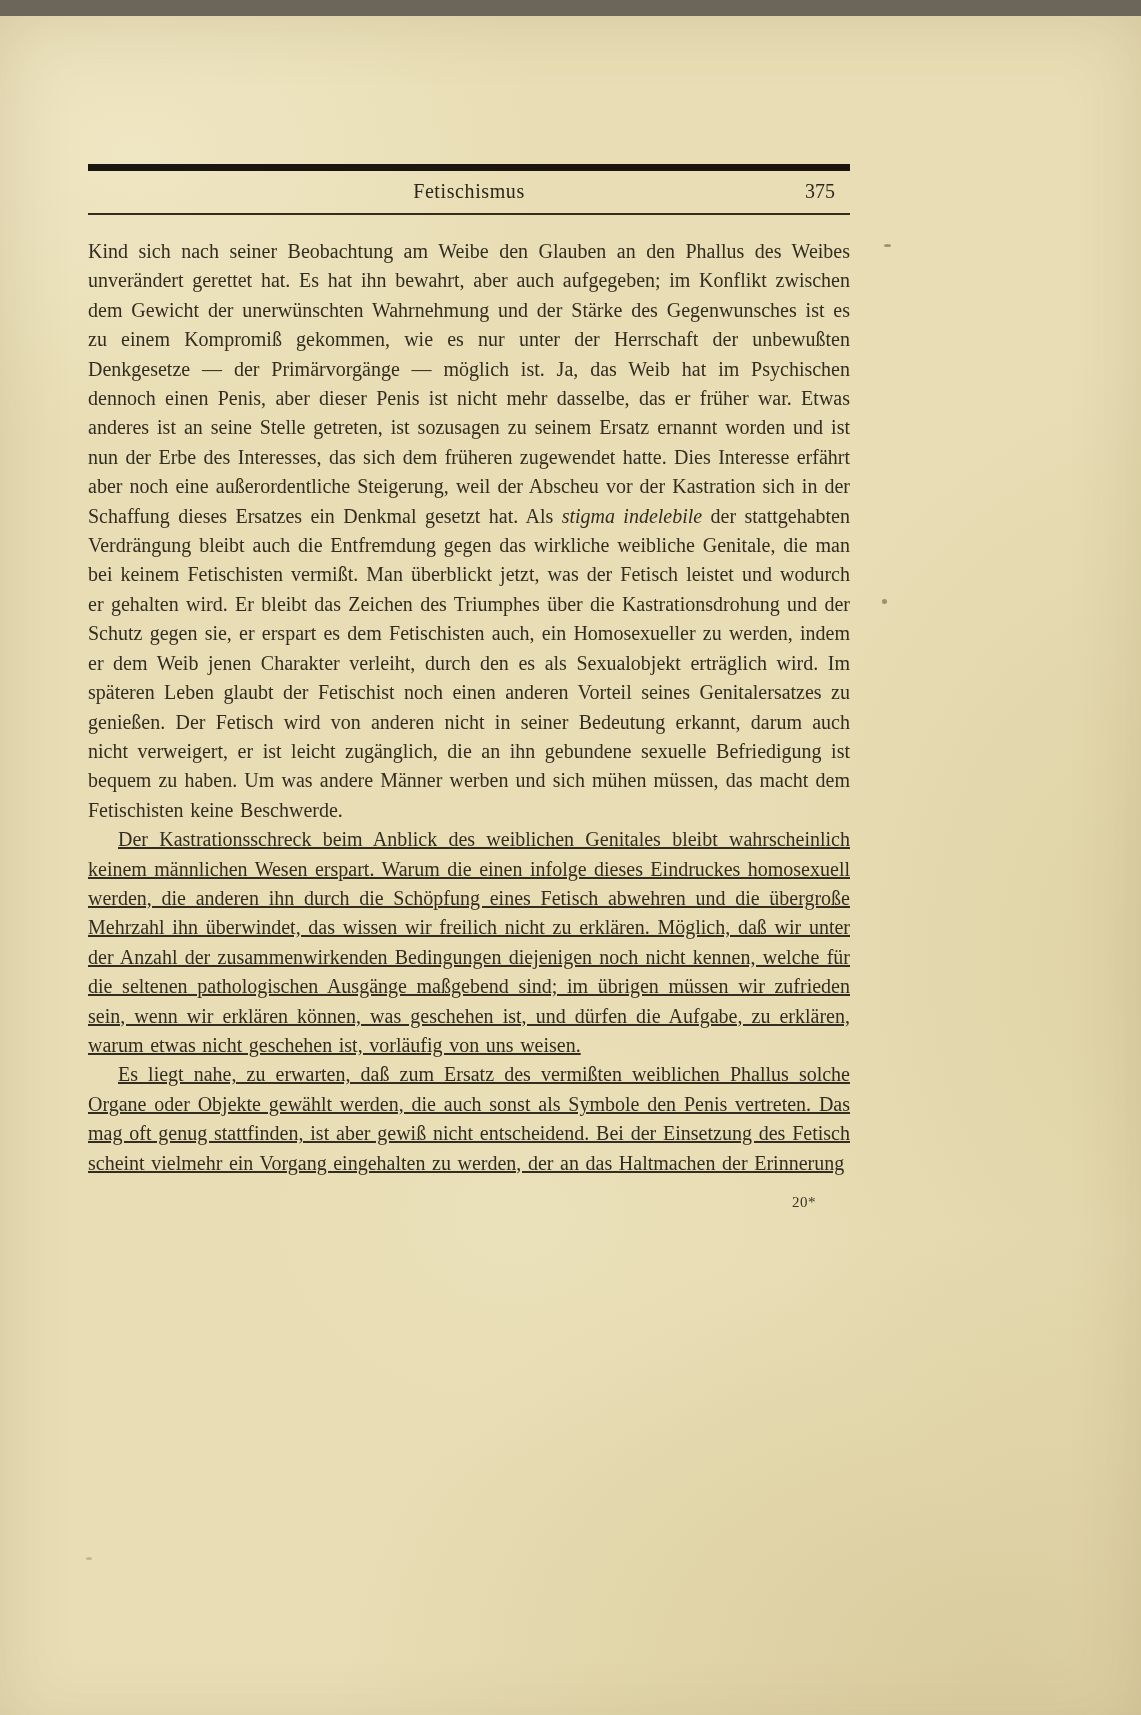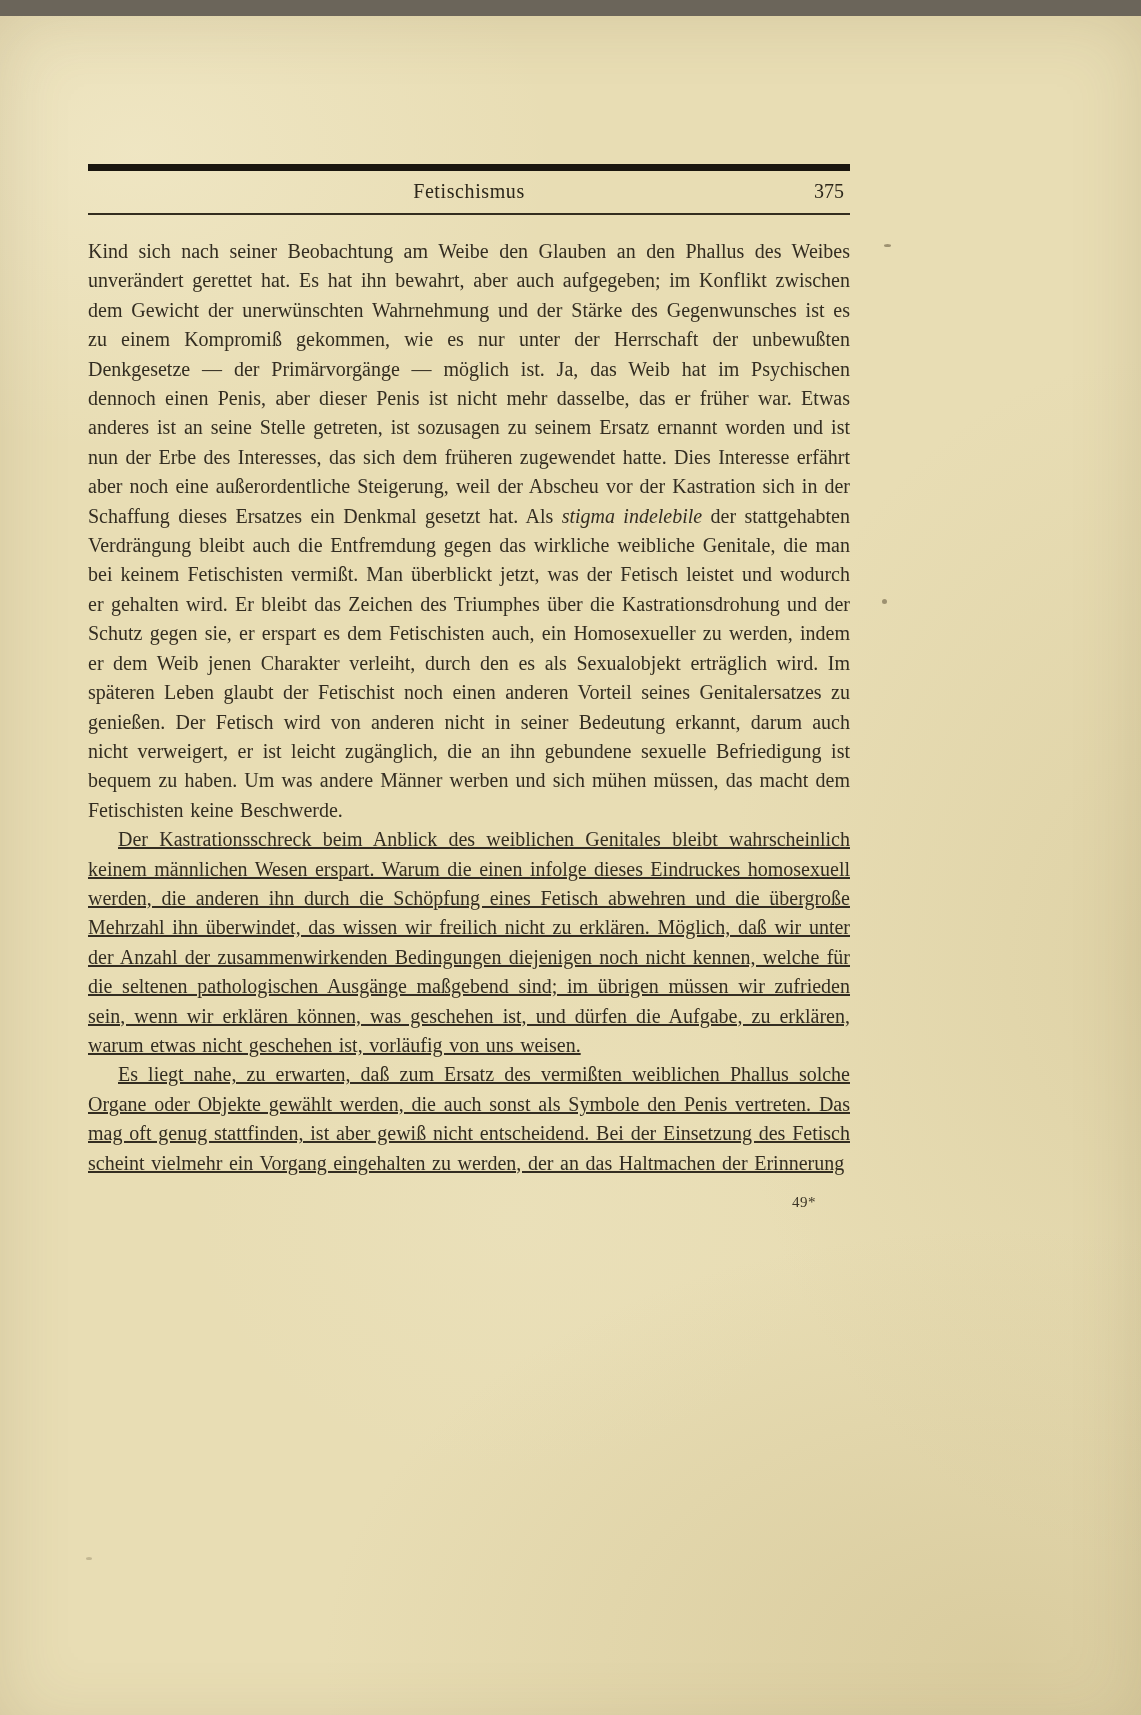--- a/index.html
+++ b/index.html
@@ -40,21 +40,21 @@
     font-size: 20px;
     color: #2c271b;
   }
   .header .title {
     display: block;
     text-align: center;
     letter-spacing: 0.6px;
   }
   .header .pagenum {
     position: absolute;
-    right: 6px;
+    right: 15px;
     top: 0;
   }
   .rule-thin {
     height: 2px;
     background: #332d1f;
     margin-top: 5px;
     margin-bottom: 22px;
   }
   .body p {
     margin: 0;
@@ -108,16 +108,16 @@
     </div>
 
     <div class="rule-thin"></div>
 
     <div class="body" id="text-body">
         <p><span>Kind sich nach seiner Beobachtung am Weibe den Glauben an den Phallus des Weibes unverändert gerettet hat. Es hat ihn bewahrt, aber auch aufgegeben; im Konflikt zwischen dem Gewicht der unerwünschten Wahrnehmung und der Stärke des Gegenwunsches ist es zu einem Kompromiß gekommen, wie es nur unter der Herrschaft der unbewußten Denkgesetze — der Primärvorgänge — möglich ist. Ja, das Weib hat im Psychischen dennoch einen Penis, aber dieser Penis ist nicht mehr dasselbe, das er früher war. Etwas anderes ist an seine Stelle getreten, ist sozusagen zu seinem Ersatz ernannt worden und ist nun der Erbe des Interesses, das sich dem früheren zugewendet hatte. Dies Interesse erfährt aber noch eine außerordentliche Steigerung, weil der Abscheu vor der Kastration sich in der Schaffung dieses Ersatzes ein Denkmal gesetzt hat. Als </span><span class="italic">stigma indelebile</span><span> der stattgehabten Verdrängung bleibt auch die Entfremdung gegen das wirkliche weibliche Genitale, die man bei keinem Fetischisten vermißt. Man überblickt jetzt, was der Fetisch leistet und wodurch er gehalten wird. Er bleibt das Zeichen des Triumphes über die Kastrationsdrohung und der Schutz gegen sie, er erspart es dem Fetischisten auch, ein Homosexueller zu werden, indem er dem Weib jenen Charakter verleiht, durch den es als Sexualobjekt erträglich wird. Im späteren Leben glaubt der Fetischist noch einen anderen Vorteil seines Genitalersatzes zu genießen. Der Fetisch wird von anderen nicht in seiner Bedeutung erkannt, darum auch nicht verweigert, er ist leicht zugänglich, die an ihn gebundene sexuelle Befriedigung ist bequem zu haben. Um was andere Männer werben und sich mühen müssen, das macht dem Fetischisten keine Beschwerde.</span></p>
         <p class="indent"><span>Der Kastrationsschreck beim Anblick des weiblichen Genitales bleibt wahrscheinlich keinem männlichen Wesen erspart. Warum die einen infolge dieses Eindruckes homosexuell werden, die anderen ihn durch die Schöpfung eines Fetisch abwehren und die übergroße Mehrzahl ihn überwindet, das wissen wir freilich nicht zu erklären. Möglich, daß wir unter der Anzahl der zusammenwirkenden Bedingungen diejenigen noch nicht kennen, welche für die seltenen pathologischen Ausgänge maßgebend sind; im übrigen müssen wir zufrieden sein, wenn wir erklären können, was geschehen ist, und dürfen die Aufgabe, zu erklären, warum etwas nicht geschehen ist, vorläufig von uns weisen.</span></p>
         <p class="indent"><span>Es liegt nahe, zu erwarten, daß zum Ersatz des vermißten weiblichen Phallus solche Organe oder Objekte gewählt werden, die auch sonst als Symbole den Penis vertreten. Das mag oft genug stattfinden, ist aber gewiß nicht entscheidend. Bei der Einsetzung des Fetisch scheint vielmehr ein Vorgang eingehalten zu werden, der an das Haltmachen der Erinnerung</span></p>
       </div>
 
-    <div class="signature">49*</div>
+    <div class="signature">20*</div>
 
   </div>
 </div>
 
 </body></html>

